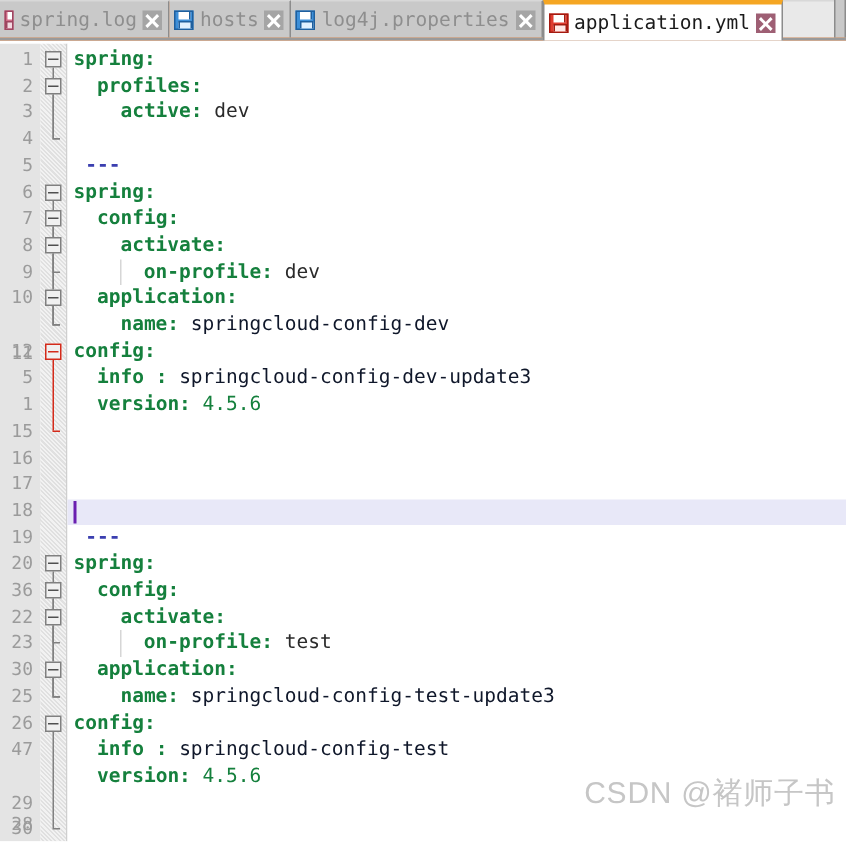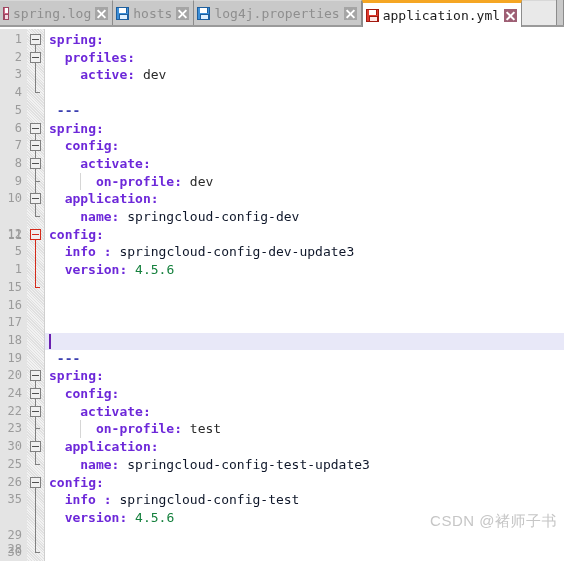--- a/index.html
+++ b/index.html
@@ -221,21 +221,21 @@
   .code-line {
     position: absolute;
     left: 4px;
     height: 17.7px;
     line-height: 17.7px;
     white-space: pre;
     font-family: "DejaVu Sans Mono", "Liberation Mono", monospace;
     font-size: 13px;
     color: #202020;
   }
-  .k   { color: #6d28d9; font-weight: bold; }
+  .k   { color: #15803d; font-weight: bold; }
   .v   { color: #2a2a2a; }
   .vn  { color: #0f172a; }
   .num { color: #15803d; }
   .sep { color: #3b3fb0; font-weight: bold; }
 
   
   .indent-guide {
     position: absolute;
     width: 1px;
     background: #d6d6d6;
@@ -271,23 +271,23 @@
     position: absolute;
     width: 5px; height: 1px;
     background: #808080;
   }
   .fold-end.red { background: #d42a1a; }
 
   
   #watermark {
     position: absolute;
     right: 7px;
-    bottom: 30px;
+    bottom: 19px;
     font-family: "Liberation Sans", "DejaVu Sans", sans-serif;
-    font-size: 15px;
+    font-size: 20px;
     color: #c6c6c6;
     white-space: nowrap;
     letter-spacing: 0.5px;
     margin-top: 20px;
   }
 </style>
 </head>
 <body>
 
 <div id="app">
@@ -339,27 +339,27 @@
         <div class="lnum" style="top: 179px; margin-top: 19px;">11</div>
         <div class="lnum" style="top: 196.7px;">12</div>
         <div class="lnum" style="top: 214.4px;">5</div>
         <div class="lnum" style="top: 232.1px;">1</div>
         <div class="lnum" style="top: 249.8px;">15</div>
         <div class="lnum" style="top: 267.5px;">16</div>
         <div class="lnum" style="top: 285.2px;">17</div>
         <div class="lnum" style="top: 302.9px;">18</div>
         <div class="lnum" style="top: 320.6px;">19</div>
         <div class="lnum" style="top: 338.3px;">20</div>
-        <div class="lnum" style="top: 356px;">24</div>
+        <div class="lnum" style="top: 356px;">36</div>
         <div class="lnum" style="top: 373.7px;">22</div>
         <div class="lnum" style="top: 391.4px;">23</div>
         <div class="lnum" style="top: 409.1px;">30</div>
         <div class="lnum" style="top: 426.8px;">25</div>
         <div class="lnum" style="top: 444.5px;">26</div>
-        <div class="lnum" style="top: 462.2px;">35</div>
+        <div class="lnum" style="top: 462.2px;">47</div>
         <div class="lnum" style="top: 479.9px; margin-top: 32px;">28</div>
         <div class="lnum" style="top: 497.6px;">29</div>
         <div class="lnum" style="top: 515.3px;">30</div>
       </div>
     <div id="fold-gutter">
         <div class="fold-box" style="left: 3px; top: 5px;"></div>
         <div class="fold-line" style="left: 8px; top: 16px; height: 47.1px;"></div>
         <div class="fold-end" style="left: 8px; top: 63.1px;"></div>
         <div class="fold-box" style="left: 3px; top: 22.7px;"></div>
         <div class="fold-line" style="left: 8px; top: 33.7px; height: 29.4px;"></div>

